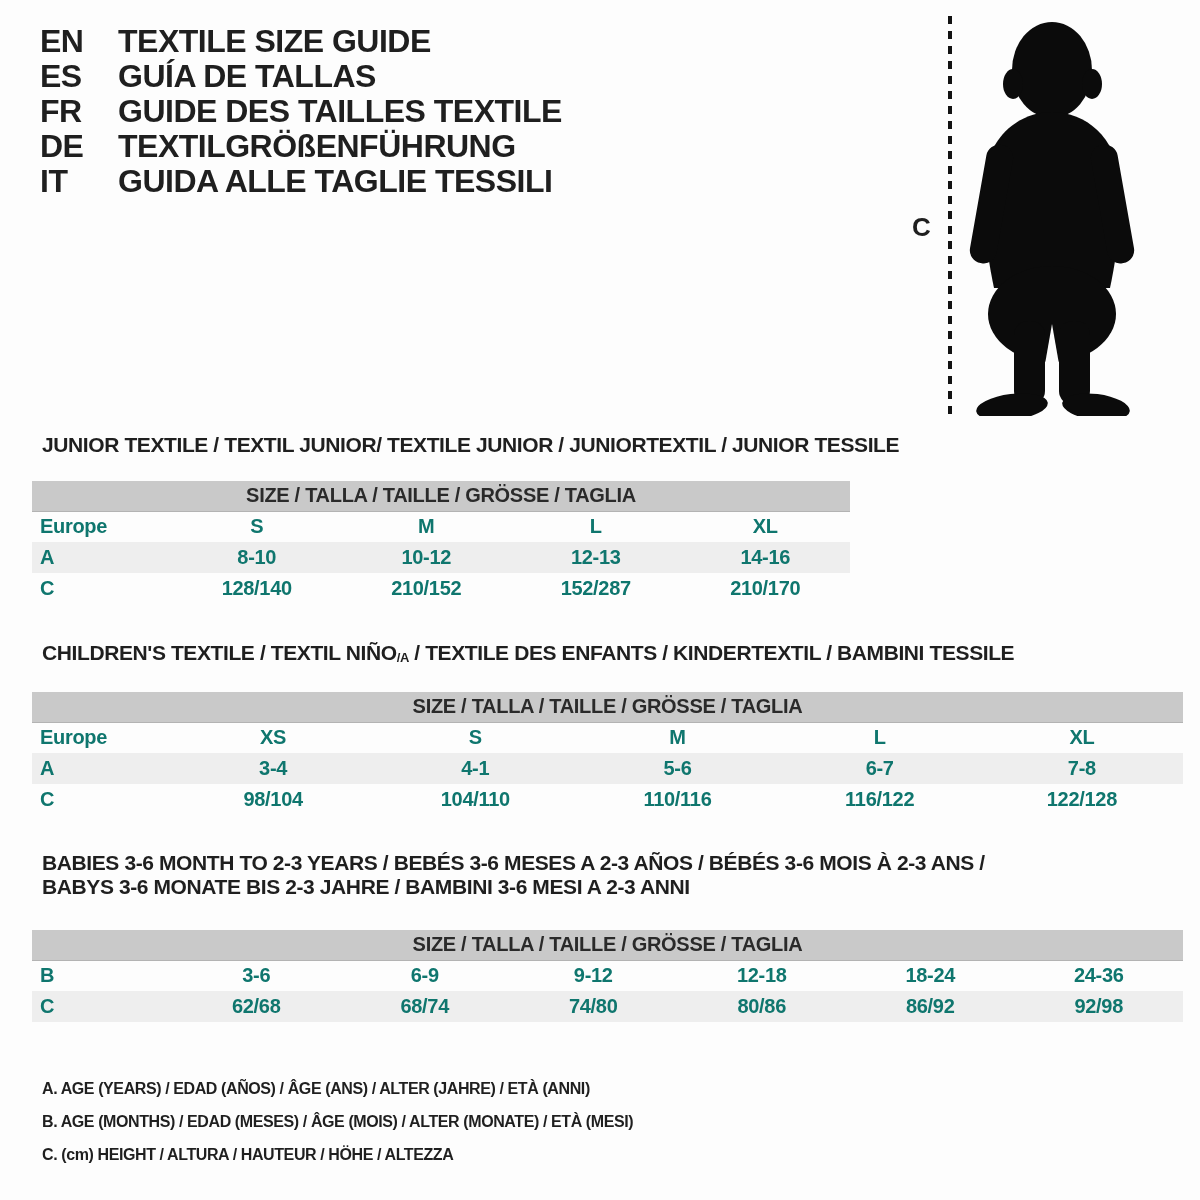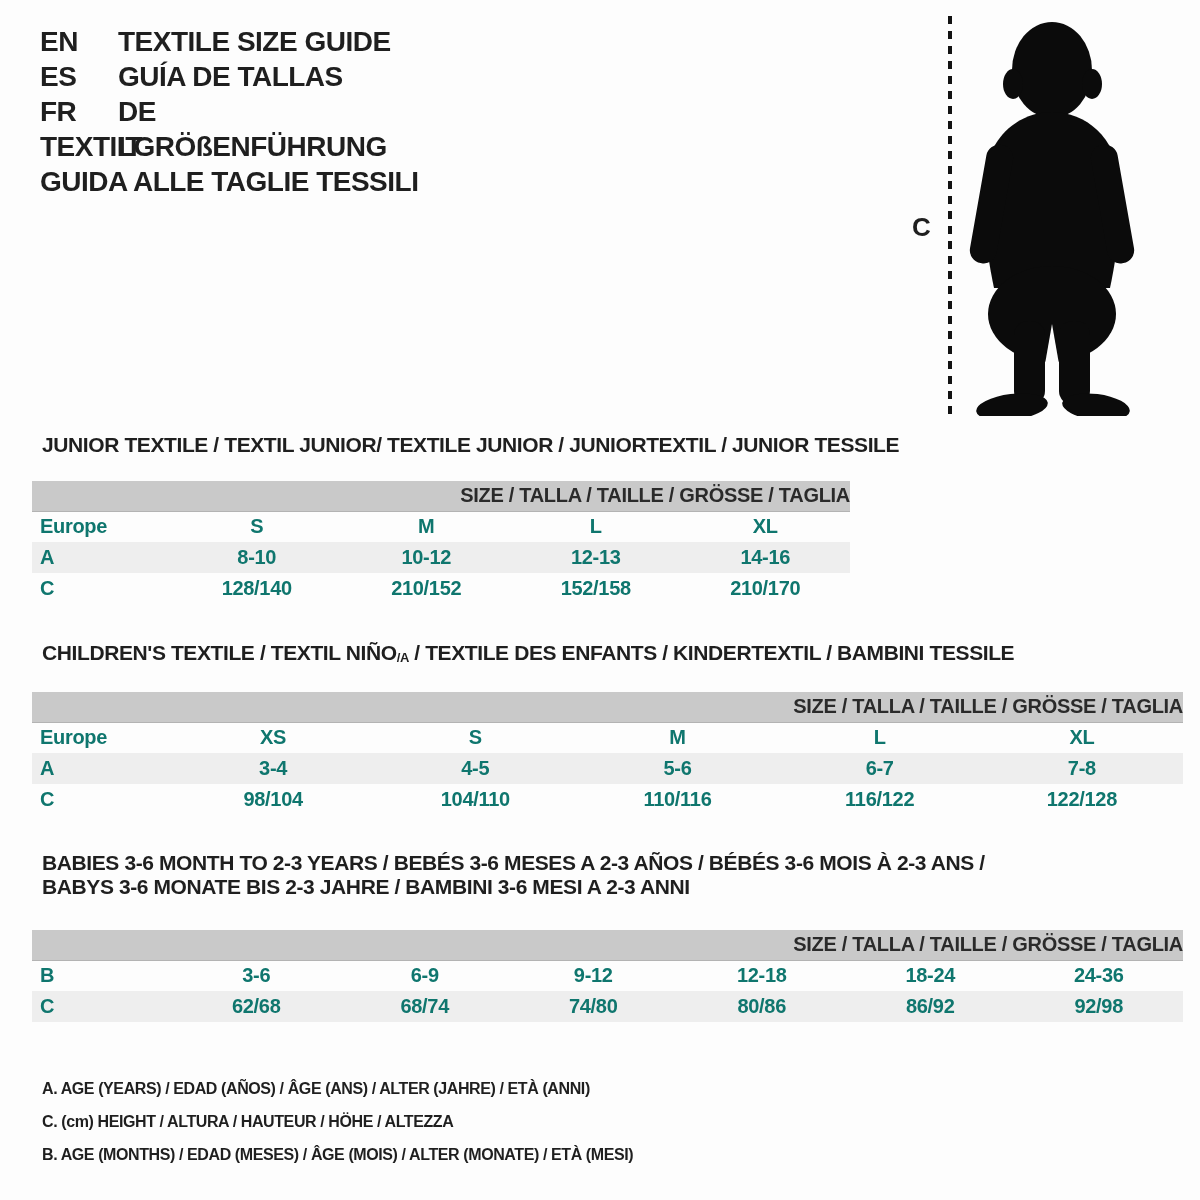--- a/index.html
+++ b/index.html
@@ -17,21 +17,21 @@
     font-family:"Liberation Sans", sans-serif;
     color:var(--text);
     overflow:hidden;
   }
 
   
   .lang-block{
     position:absolute;left:40px;top:30px;
     display:grid;grid-template-columns:78px auto;
     row-gap:12px;
-    font-size:28px;font-weight:bold;letter-spacing:-0.5px;
+    font-size:32px;font-weight:bold;letter-spacing:-0.5px;
     line-height:23px;white-space:nowrap;
   }
 
   
   .measure-line{
     position:absolute;left:948px;top:16px;
     width:4px;height:400px;
     background:repeating-linear-gradient(to bottom,#121212 0 8px,transparent 8px 15px);
   }
   .measure-label{
@@ -58,21 +58,21 @@
   }
   #sec-babies table.size-table{margin-top:31px;}
   table.size-table td{
     height:31px;padding:0;
     font-size:20px;font-weight:bold;letter-spacing:-0.3px;
     text-align:center;color:#0f766e;
     vertical-align:middle;white-space:nowrap;
   }
   table.size-table tr.bar td{
     background:var(--header-bar);
-    text-align:right;height:30px;
+    text-align:center;height:30px;
     border-bottom:1px solid #b3b3b3;
     color:#2a2a2a;
   }
   table.size-table td.rowlabel{text-align:left;padding-left:8px;}
   table.size-table tr.alt td{background:var(--row-alt);}
   .w-junior{width:818px;}
   .w-wide{width:1151px;}
   col.lbl{width:140px;}
 
   
@@ -84,20 +84,21 @@
 </style>
 </head>
 <body>
 
 <div class="lang-block">
   <div>EN</div>
   <div>TEXTILE SIZE GUIDE</div>
   <div>ES</div>
   <div>GUÍA DE TALLAS</div>
   <div>FR</div>
+  <div>GUIDE DES TAILLES TEXTILE</div>
   <div>DE</div>
   <div>TEXTILGRÖßENFÜHRUNG</div>
   <div>IT</div>
   <div>GUIDA ALLE TAGLIE TESSILI</div>
 </div>
 
 <div class="measure-line"></div>
 <div class="measure-label">C</div>
 <svg class="silhouette" width="172" height="400" viewBox="0 0 172 400" aria-hidden="true">
   <g fill="#0b0b0b">
@@ -141,21 +142,21 @@
       <td class="rowlabel">A</td>
       <td>8-10</td>
       <td>10-12</td>
       <td>12-13</td>
       <td>14-16</td>
     </tr>
     <tr>
       <td class="rowlabel">C</td>
       <td>128/140</td>
       <td>210/152</td>
-      <td>152/158</td>
+      <td>152/287</td>
       <td>210/170</td>
     </tr>
   </tbody>
     </table>
 </div>
 
 <div class="section" id="sec-children">
   <h2 class="section-title">
     <span>CHILDREN'S TEXTILE / TEXTIL NIÑO</span><span class="sub">/A</span><span> / TEXTILE DES ENFANTS / KINDERTEXTIL / BAMBINI TESSILE</span>
   </h2>
@@ -176,21 +177,21 @@
       <td class="rowlabel">Europe</td>
       <td>XS</td>
       <td>S</td>
       <td>M</td>
       <td>L</td>
       <td>XL</td>
     </tr>
     <tr class="alt">
       <td class="rowlabel">A</td>
       <td>3-4</td>
-      <td>4-5</td>
+      <td>4-1</td>
       <td>5-6</td>
       <td>6-7</td>
       <td>7-8</td>
     </tr>
     <tr>
       <td class="rowlabel">C</td>
       <td>98/104</td>
       <td>104/110</td>
       <td>110/116</td>
       <td>116/122</td>
@@ -234,15 +235,15 @@
       <td>80/86</td>
       <td>86/92</td>
       <td>92/98</td>
     </tr>
   </tbody>
     </table>
 </div>
 
 <div class="legend">
   <div>A. AGE (YEARS) / EDAD (AÑOS) / ÂGE (ANS) / ALTER (JAHRE) / ETÀ (ANNI)</div>
+  <div>B. AGE (MONTHS) / EDAD (MESES) / ÂGE (MOIS) / ALTER (MONATE) / ETÀ (MESI)</div>
   <div>C. (cm) HEIGHT / ALTURA / HAUTEUR / HÖHE / ALTEZZA</div>
-  <div>B. AGE (MONTHS) / EDAD (MESES) / ÂGE (MOIS) / ALTER (MONATE) / ETÀ (MESI)</div>
 </div>
 
 </body></html>

